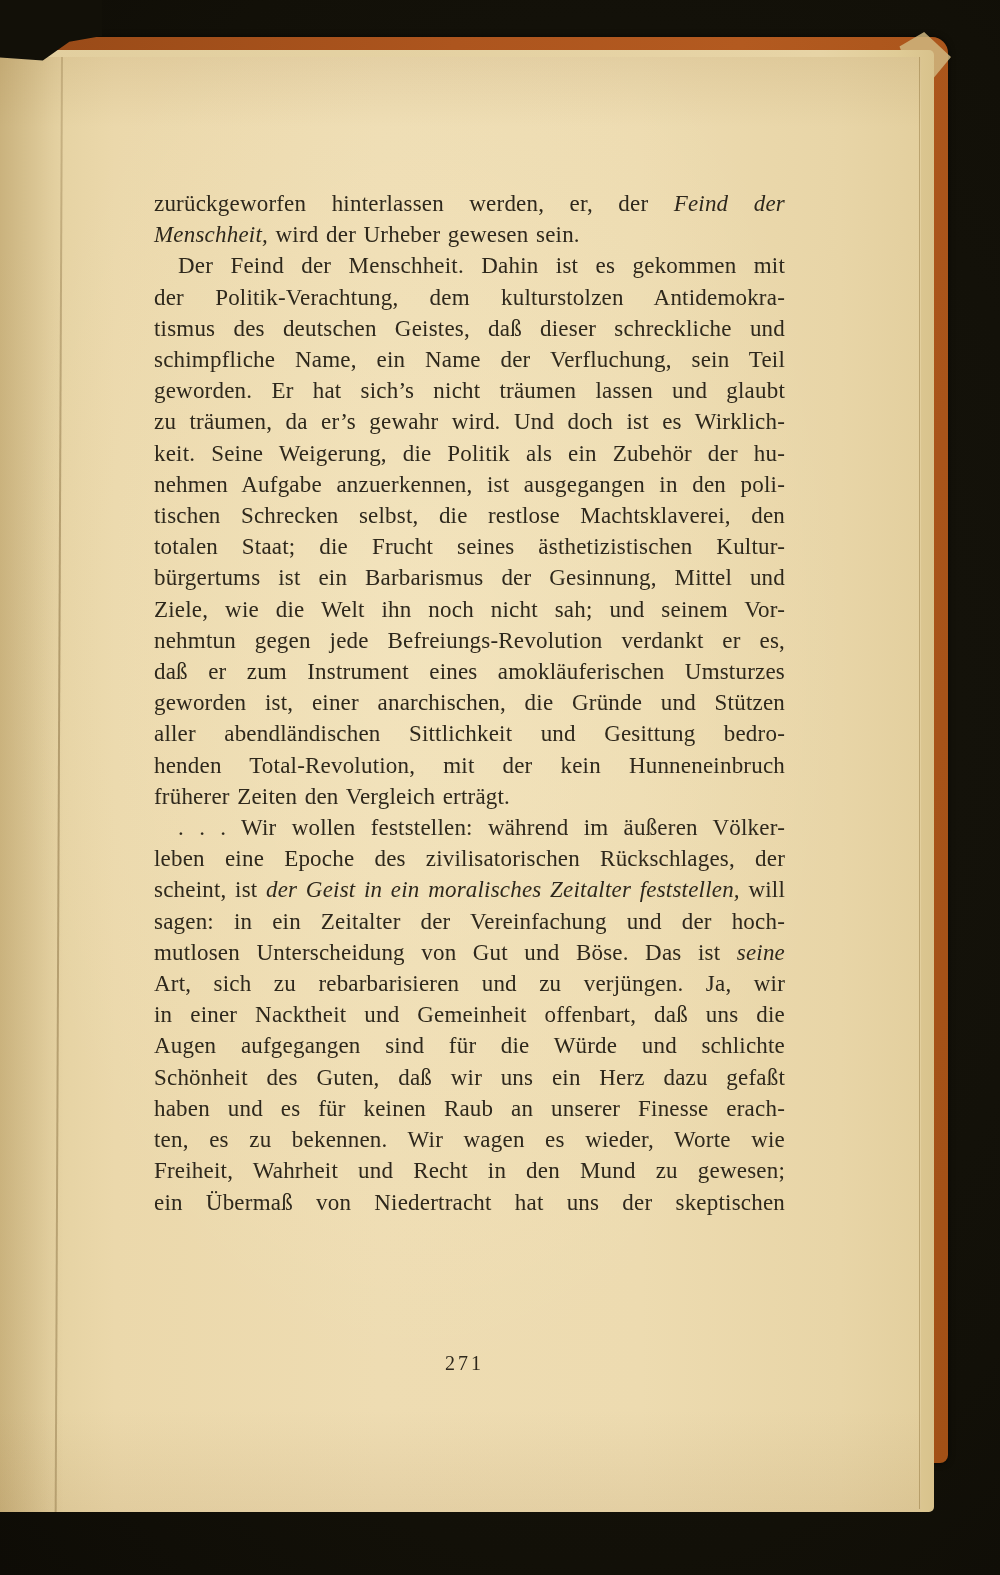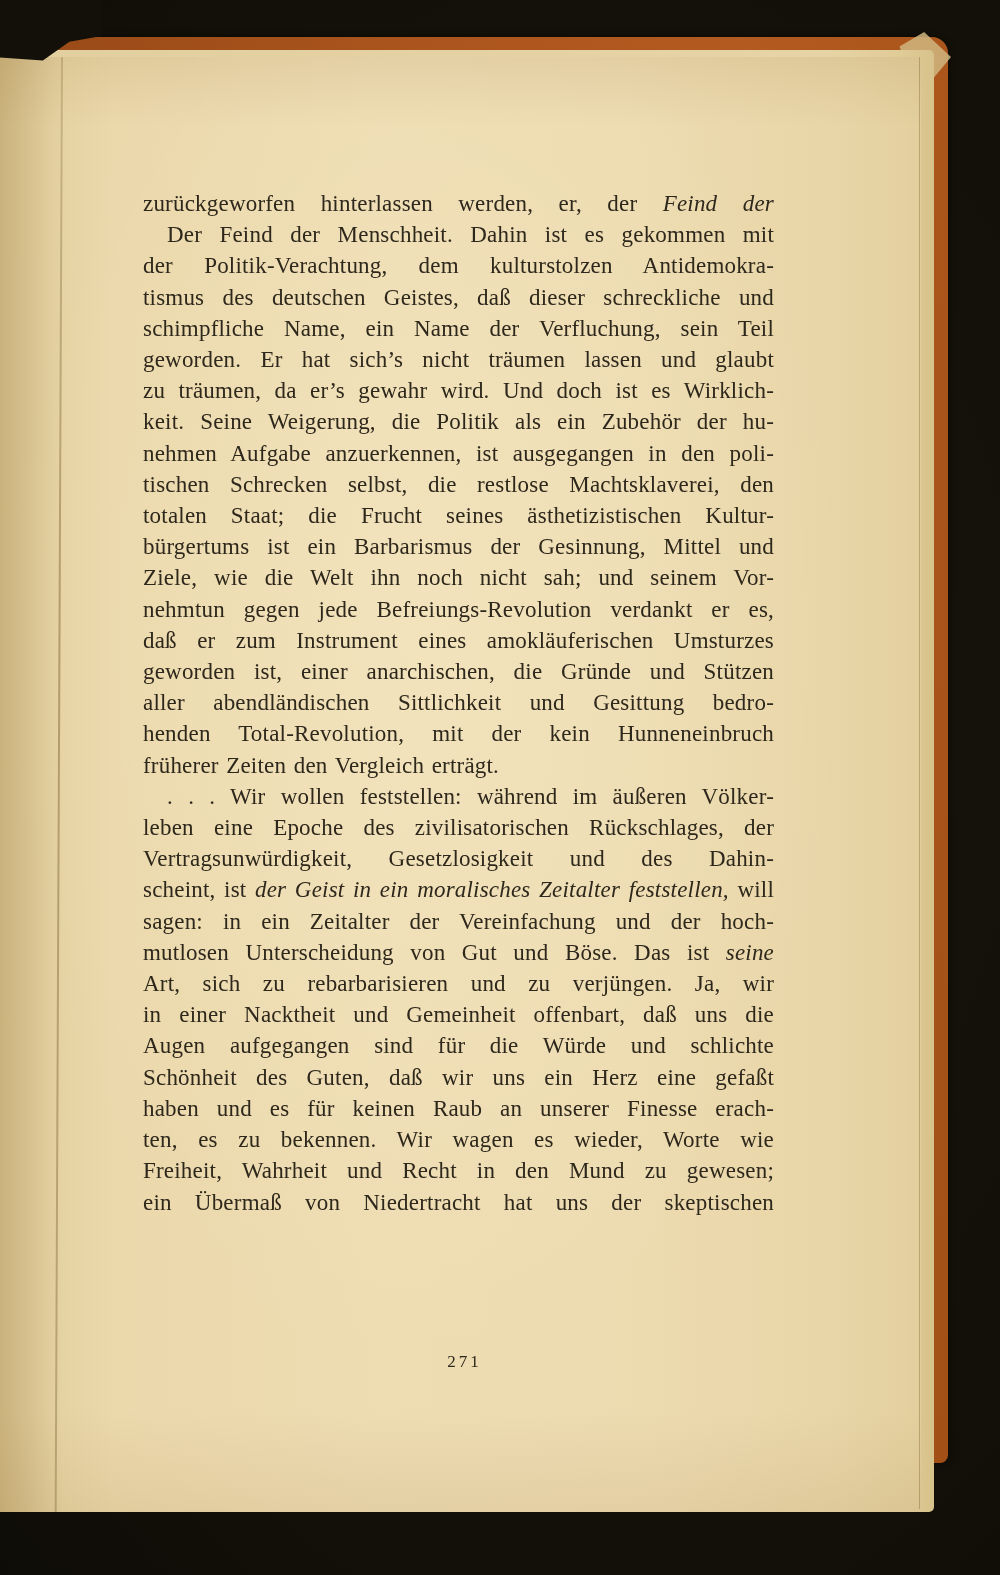--- a/index.html
+++ b/index.html
@@ -34,72 +34,72 @@
   .gutter-shadow{position:absolute;left:0;top:57px;width:64px;height:1455px;
     background:linear-gradient(90deg,rgba(130,95,40,.20),rgba(130,95,40,.07) 65%,rgba(130,95,40,0));}
   .page-crease{position:absolute;left:61px;top:57px;width:2px;height:1455px;
     background:linear-gradient(180deg,rgba(115,88,42,.25),rgba(115,88,42,.45) 40%,rgba(115,88,42,.35));
     transform:rotate(0.25deg);transform-origin:top center;}
   
   .cover-corner-tl{position:absolute;left:0;top:0;width:102px;height:72px;
     background:#121008;
     clip-path:polygon(0 0,100% 0,100% 50%,68% 58%,42% 84%,0 80%);}
   
-  .text-block{position:absolute;left:143px;top:188px;width:631px;
+  .text-block{position:absolute;left:154px;top:188px;width:631px;
     color:#2e281c;font-size:23px;line-height:31.2px;
     letter-spacing:.2px;word-spacing:1.6px;}
   .line{text-align:justify;text-align-last:justify;}
   .line.plast{text-align-last:left;}
   .line.indent{text-indent:24px;}
   .it{font-style:italic;}
   .page-number{position:absolute;left:149px;top:1352px;width:631px;
-    text-align:center;color:#2e281c;font-size:17px;letter-spacing:3px;}
+    text-align:center;color:#2e281c;font-size:20px;letter-spacing:3px;}
 </style>
 </head>
 <body>
 
 <div class="photo-bg"></div>
 <div class="cover"></div>
 <div class="cover-wear"></div>
 <div class="page-stack"></div>
 <div class="page"></div>
 <div class="page-stack-line"></div>
 <div class="gutter-shadow"></div>
 <div class="page-crease"></div>
 <div class="cover-corner-tl"></div>
 
 <div class="text-block">
   <div class="line"><span>zurückgeworfen hinterlassen werden, er, der </span><span class="it">Feind der</span></div>
+  <div class="line plast"><span class="it">Menschheit,</span><span> wird der Urheber gewesen sein.</span></div>
   <div class="line indent">Der Feind der Menschheit. Dahin ist es gekommen mit</div>
   <div class="line">der Politik-Verachtung, dem kulturstolzen Antidemokra-</div>
   <div class="line">tismus des deutschen Geistes, daß dieser schreckliche und</div>
   <div class="line">schimpfliche Name, ein Name der Verfluchung, sein Teil</div>
   <div class="line">geworden. Er hat sich’s nicht träumen lassen und glaubt</div>
   <div class="line">zu träumen, da er’s gewahr wird. Und doch ist es Wirklich-</div>
   <div class="line">keit. Seine Weigerung, die Politik als ein Zubehör der hu-</div>
   <div class="line">nehmen Aufgabe anzuerkennen, ist ausgegangen in den poli-</div>
   <div class="line">tischen Schrecken selbst, die restlose Machtsklaverei, den</div>
   <div class="line">totalen Staat; die Frucht seines ästhetizistischen Kultur-</div>
   <div class="line">bürgertums ist ein Barbarismus der Gesinnung, Mittel und</div>
   <div class="line">Ziele, wie die Welt ihn noch nicht sah; und seinem Vor-</div>
   <div class="line">nehmtun gegen jede Befreiungs-Revolution verdankt er es,</div>
   <div class="line">daß er zum Instrument eines amokläuferischen Umsturzes</div>
   <div class="line">geworden ist, einer anarchischen, die Gründe und Stützen</div>
   <div class="line">aller abendländischen Sittlichkeit und Gesittung bedro-</div>
   <div class="line">henden Total-Revolution, mit der kein Hunneneinbruch</div>
   <div class="line plast">früherer Zeiten den Vergleich erträgt.</div>
   <div class="line indent">. . . Wir wollen feststellen: während im äußeren Völker-</div>
   <div class="line">leben eine Epoche des zivilisatorischen Rückschlages, der</div>
-  <div class="line">Vertragsunwürdigkeit, Gesetzlosigkeit und des Dahin-</div>
   <div class="line"><span>scheint, ist </span><span class="it">der Geist in ein moralisches Zeitalter feststellen,</span><span> will</span></div>
   <div class="line">sagen: in ein Zeitalter der Vereinfachung und der hoch-</div>
   <div class="line"><span>mutlosen Unterscheidung von Gut und Böse. Das ist </span><span class="it">seine</span></div>
   <div class="line">Art, sich zu rebarbarisieren und zu verjüngen. Ja, wir</div>
   <div class="line">in einer Nacktheit und Gemeinheit offenbart, daß uns die</div>
   <div class="line">Augen aufgegangen sind für die Würde und schlichte</div>
-  <div class="line">Schönheit des Guten, daß wir uns ein Herz eine gefaßt</div>
+  <div class="line">Schönheit des Guten, daß wir uns ein Herz dazu gefaßt</div>
   <div class="line">haben und es für keinen Raub an unserer Finesse erach-</div>
   <div class="line">ten, es zu bekennen. Wir wagen es wieder, Worte wie</div>
   <div class="line">Freiheit, Wahrheit und Recht in den Mund zu gewesen;</div>
   <div class="line">ein Übermaß von Niedertracht hat uns der skeptischen</div>
 </div>
 
 <div class="page-number">271</div>
 
 </body></html>

